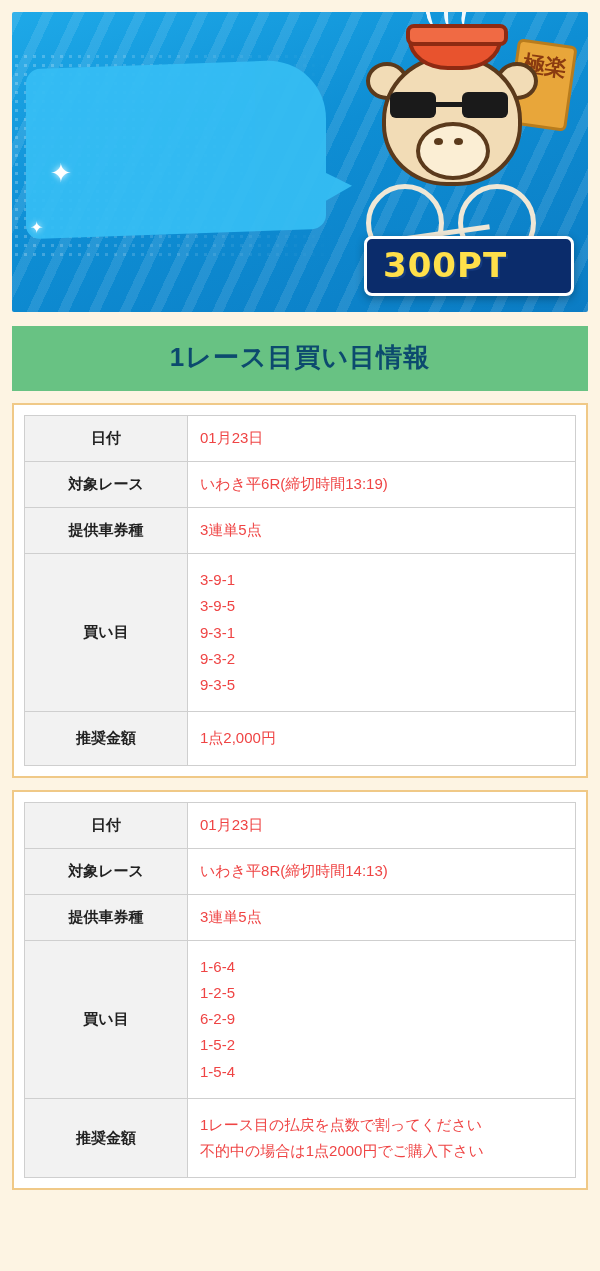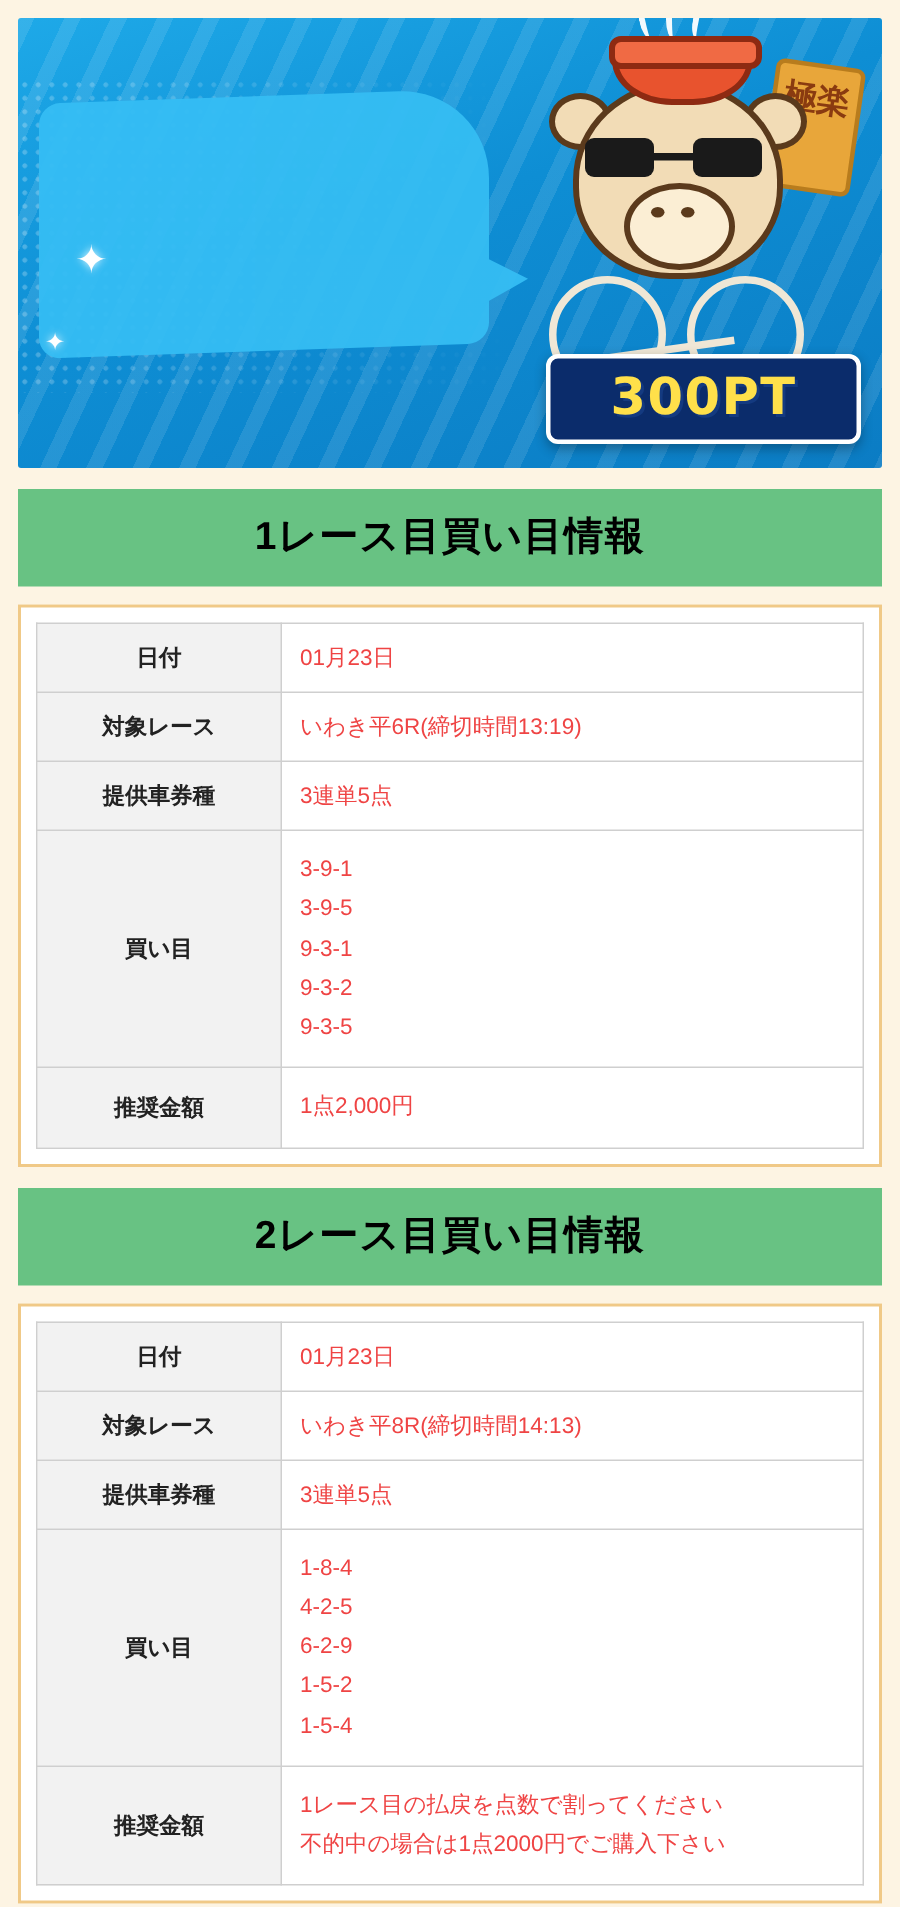--- a/index.html
+++ b/index.html
@@ -104,21 +104,20 @@
 
   .pt-badge {
     position: absolute;
     right: 14px;
     bottom: 16px;
     min-width: 172px;
     padding: 6px 16px 8px 16px;
     background: #0b2c6b;
     border: 3px solid #ffffff;
     border-radius: 8px;
-    text-align: center;
     box-shadow: 0 3px 8px rgba(0,0,0,0.3);
   }
   .pt-badge span {
     font-size: 34px;
     font-weight: bold;
     color: #ffe04a;
     font-family: "DejaVu Sans", sans-serif;
     letter-spacing: 1px;
     text-shadow: 2px 2px 0 #143a80;
   }
@@ -256,21 +255,21 @@
     height: 5px;
     background: #efe7d6;
     transform: rotate(-8deg);
   }
 
   
   .section-title {
     width: 576px;
     margin: 14px auto 0 auto;
     background: #68c283;
-    color: #000000;
+    color: #0c4a6e;
     text-align: center;
     font-size: 26px;
     font-weight: bold;
     padding: 14px 0 16px 0;
     letter-spacing: 1px;
     box-sizing: border-box;
   }
 
   
   .table-wrap {
@@ -379,41 +378,40 @@
         <tr>
           <th>推奨金額</th>
           <td class="note">
             <div>1点2,000円</div>
           </td>
         </tr>
       </tbody>
     </table>
   </div>
 
-  <div class="section-title">2レース目買い目情報</div>
   <div class="table-wrap">
     <table class="info">
       <tbody>
         <tr>
           <th>日付</th>
           <td>01月23日</td>
         </tr>
         <tr>
           <th>対象レース</th>
           <td>いわき平8R(締切時間14:13)</td>
         </tr>
         <tr>
           <th>提供車券種</th>
           <td>3連単5点</td>
         </tr>
         <tr>
           <th>買い目</th>
           <td class="bets">
-            <div>1-8-4</div>
-            <div>4-2-5</div>
+            <div>1-6-4</div>
+            <div>1-2-5</div>
             <div>6-2-9</div>
             <div>1-5-2</div>
             <div>1-5-4</div>
           </td>
         </tr>
         <tr>
           <th>推奨金額</th>
           <td class="note">
             <div>1レース目の払戻を点数で割ってください</div>
             <div>不的中の場合は1点2000円でご購入下さい</div>

